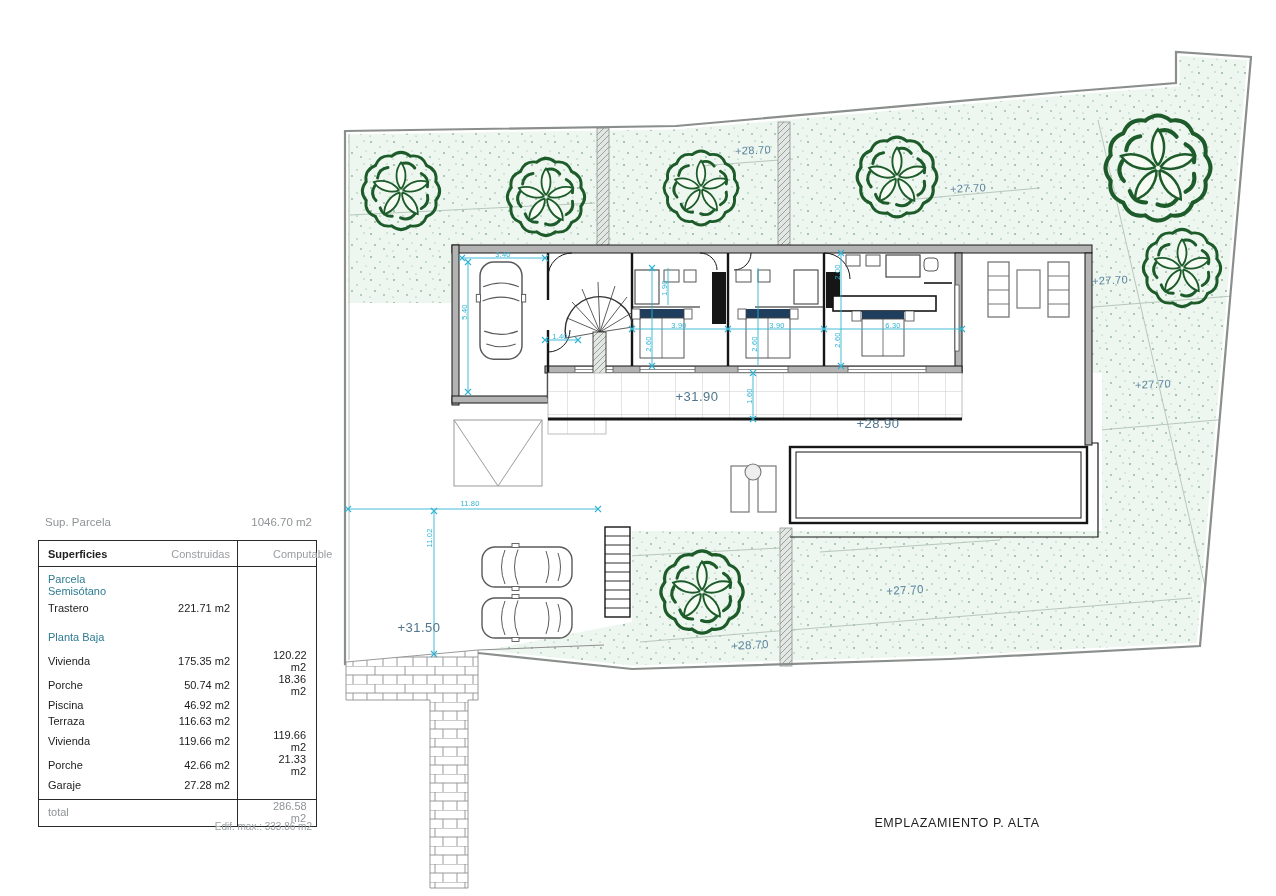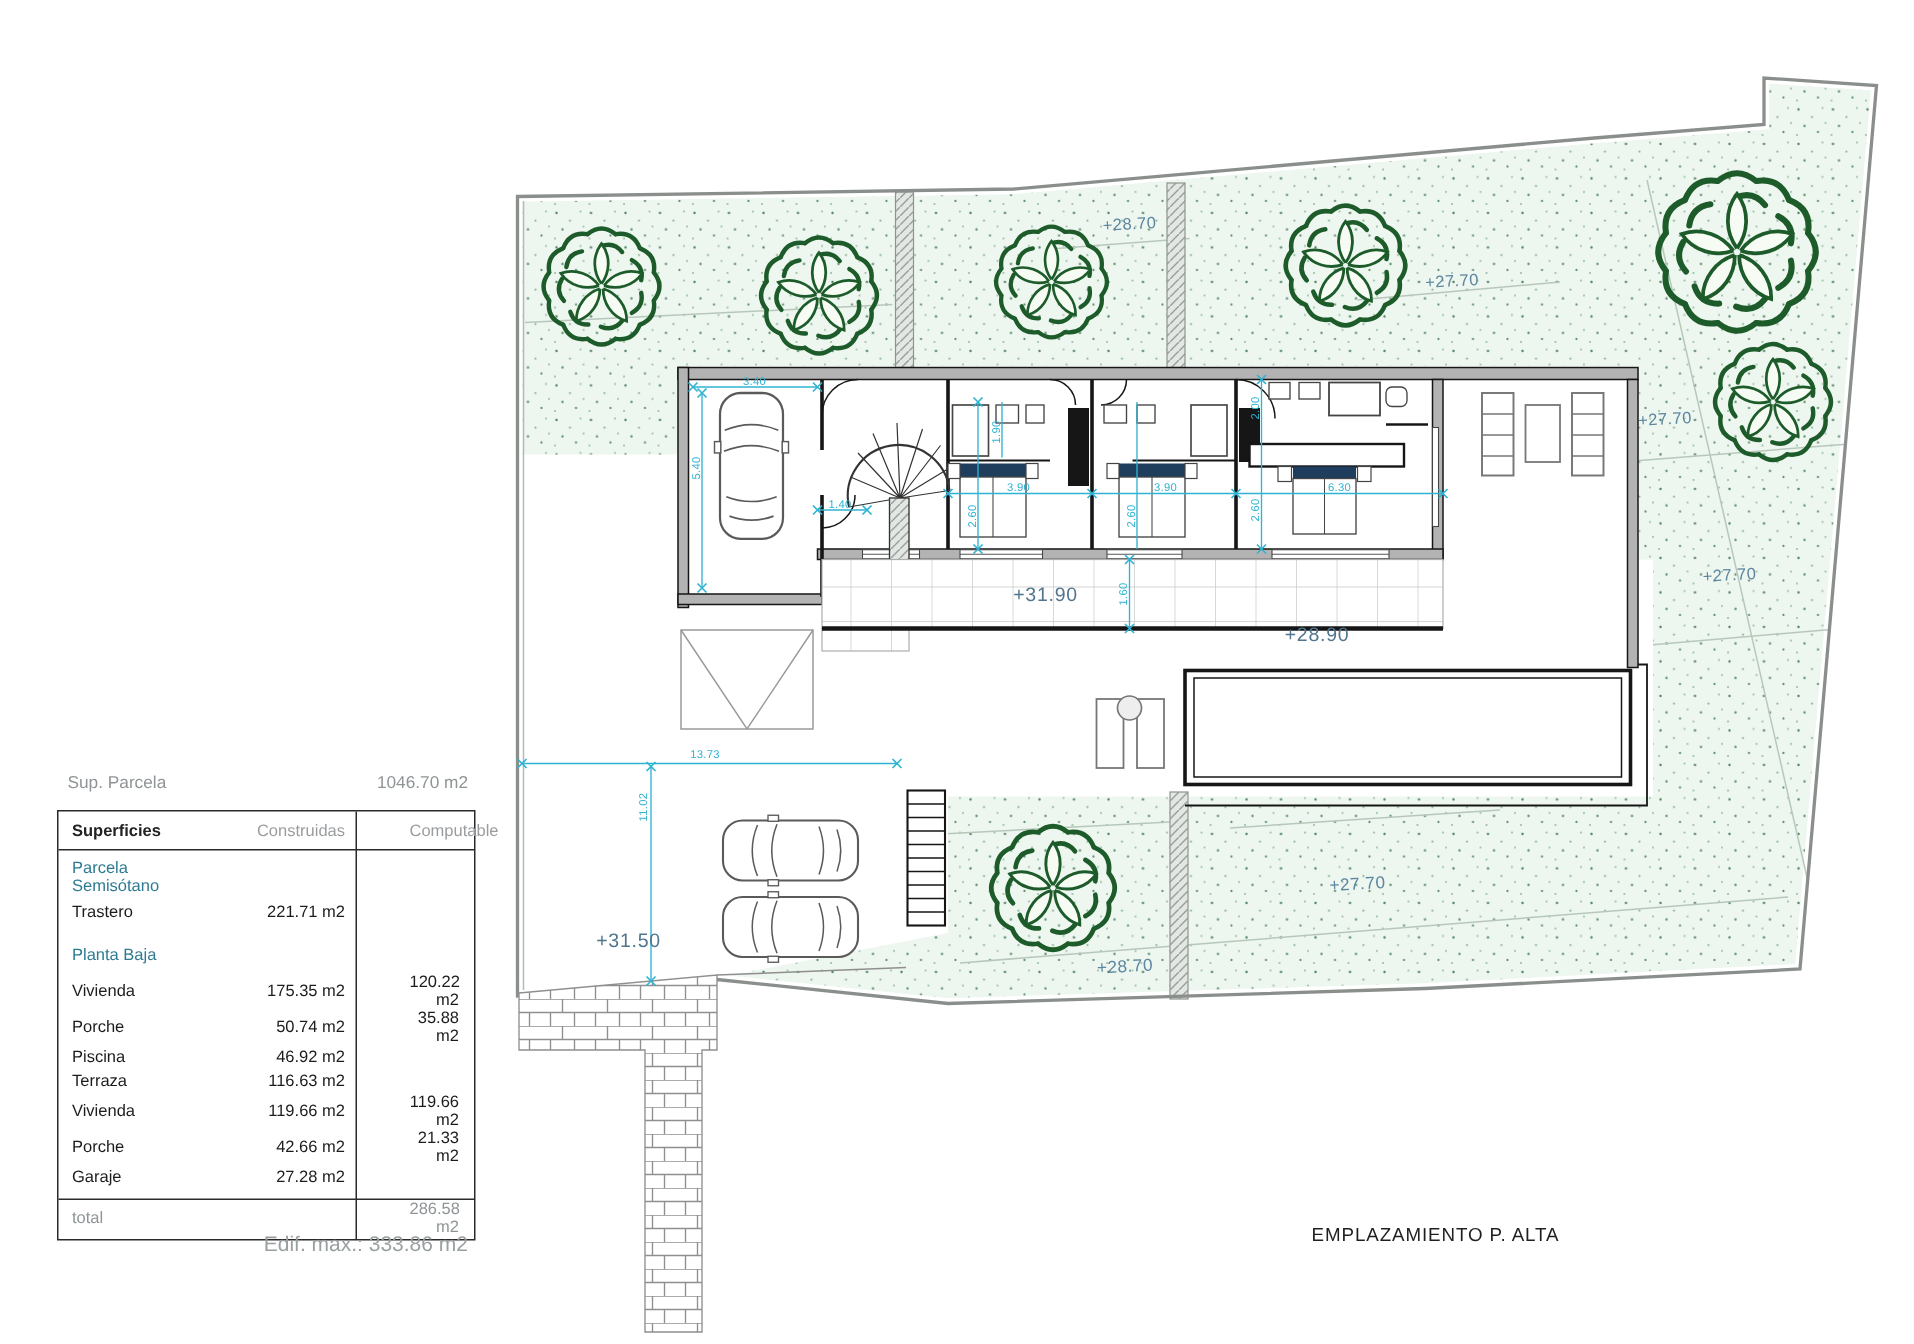--- a/index.html
+++ b/index.html
@@ -23,21 +23,21 @@
   .trow .c2{text-align:right;padding-right:7px;}
   .trow .c3{text-align:right;padding-right:8px;padding-left:36px;}
   .thead{min-height:25px;border-bottom:1.2px solid #2a2a2a;}
   .thead .c1{font-weight:bold;color:#222;}
   .thead .c2,.thead .c3{color:#9a9da0;}
   .thead .c3{text-align:center;padding-right:0;}
   .section-row{min-height:24px;padding-top:6px;color:#2e7b91;}
   .total-row{min-height:22px;border-top:1.2px solid #2a2a2a;margin-top:6px;color:#8f9496;}
   #tbl-vline{position:absolute;top:0;bottom:0;left:198px;width:0;border-left:1.2px solid #2a2a2a;}
   #edif-max{position:absolute;left:38px;top:821px;width:274px;text-align:right;
-            color:#9aa0a2;font-size:14px;}
+            color:#9aa0a2;font-size:10px;}
 </style>
 </head>
 <body>
 
 <div id="canvas">
 
 <svg id="plan-svg" width="1276" height="896" viewBox="0 0 1276 896">
   <defs>
     <pattern id="stipple" width="23" height="23" patternUnits="userSpaceOnUse">
       <rect width="23" height="23" fill="#edf6ef"></rect>
@@ -335,21 +335,21 @@
 <span class="lbl dim" style="left:560px;top:336px;">1.40</span>
 <span class="lbl dim v" style="left:664px;top:288px;">1.90</span>
 <span class="lbl dim" style="left:679px;top:325px;">3.90</span>
 <span class="lbl dim" style="left:777px;top:325px;">3.90</span>
 <span class="lbl dim" style="left:893px;top:325px;">6.30</span>
 <span class="lbl dim v" style="left:648px;top:344px;">2.60</span>
 <span class="lbl dim v" style="left:754px;top:344px;">2.60</span>
 <span class="lbl dim v" style="left:837px;top:272px;">2.00</span>
 <span class="lbl dim v" style="left:837px;top:340px;">2.60</span>
 <span class="lbl dim v" style="left:749px;top:396px;">1.60</span>
-<span class="lbl dim" style="left:470px;top:503px;">13.73</span>
+<span class="lbl dim" style="left:470px;top:503px;">11.80</span>
 <span class="lbl dim v" style="left:429px;top:538px;">11.02</span>
 
 <div id="parcel-line">
   <span>Sup. Parcela</span>
   <span>1046.70 m2</span>
 </div>
 
 <div id="surface-table">
   <div id="tbl-vline"></div>
   <div class="trow thead">
@@ -369,21 +369,21 @@
     <span class="c1">Planta Baja</span>
   </div>
   <div class="trow">
     <span class="c1">Vivienda</span>
     <span class="c2">175.35 m2</span>
     <span class="c3">120.22 m2</span>
   </div>
   <div class="trow">
     <span class="c1">Porche</span>
     <span class="c2">50.74 m2</span>
-    <span class="c3">35.88 m2</span>
+    <span class="c3">18.36 m2</span>
   </div>
   <div class="trow">
     <span class="c1">Piscina</span>
     <span class="c2">46.92 m2</span>
     <span class="c3"></span>
   </div>
   <div class="trow">
     <span class="c1">Terraza</span>
     <span class="c2">116.63 m2</span>
     <span class="c3"></span>

